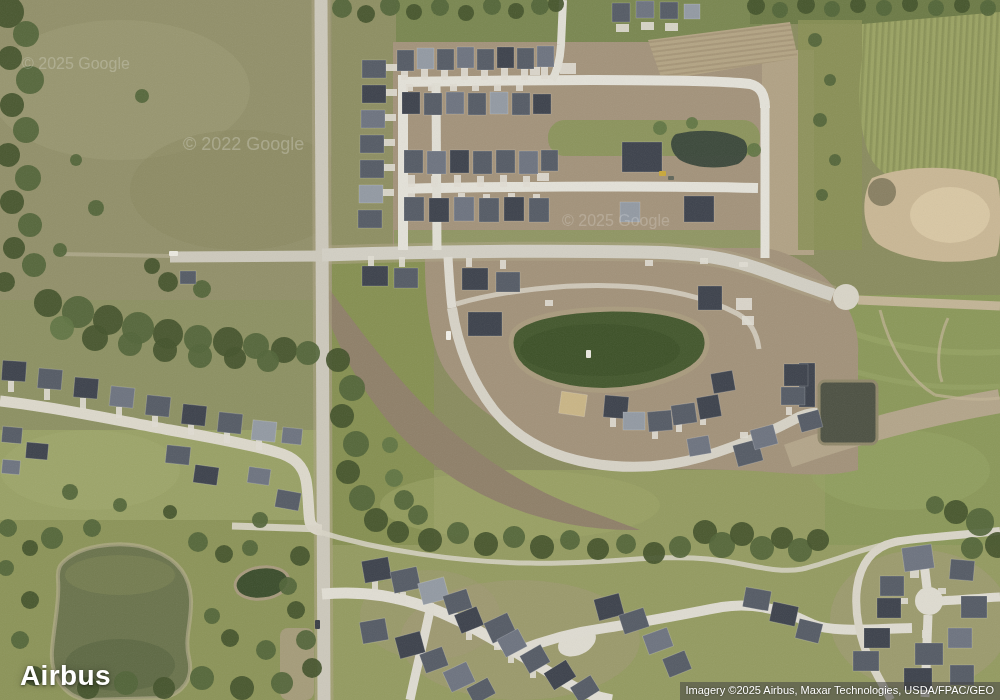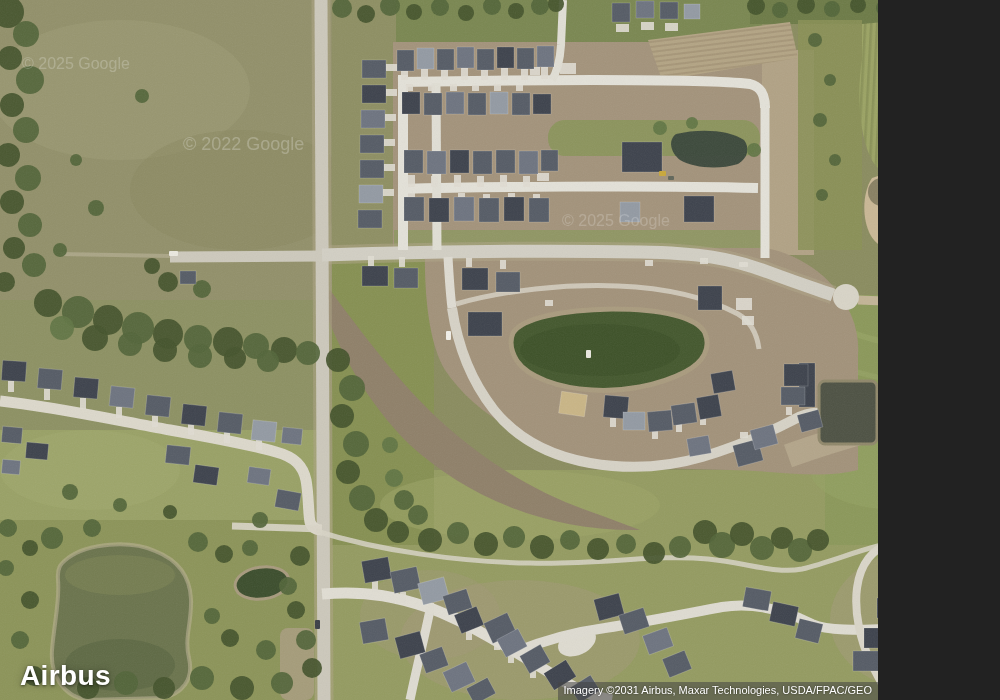--- a/index.html
+++ b/index.html
@@ -1,17 +1,17 @@
 <!DOCTYPE html>
 <html><head>
 <meta charset="utf-8">
 <style>
   html,body{margin:0;padding:0;background:#222;}
   .map-viewport{
-    position:relative;width:878px;height:700px;overflow:hidden;
+    position:relative;width:1000px;height:700px;overflow:hidden;
     font-family:"Liberation Sans",sans-serif;background:#8a8c5f;
   }
   .map-viewport svg{position:absolute;left:0;top:0;display:block;}
   .google-logo{
     position:absolute;left:20px;bottom:8px;color:#ffffff;
     font-size:28px;font-weight:600;letter-spacing:0.4px;
     text-shadow:0 1px 3px rgba(0,0,0,.55),0 0 8px rgba(0,0,0,.25);
     user-select:none;
   }
   .attribution{
@@ -464,14 +464,14 @@
     <g id="watermarks">
         <text x="22" y="69" fill="#ffffff" opacity="0.22" font-size="16" font-family="&quot;Liberation Sans&quot;, sans-serif">© 2025 Google</text>
         <text x="183" y="150" fill="#ffffff" opacity="0.24" font-size="18" font-family="&quot;Liberation Sans&quot;, sans-serif">© 2022 Google</text>
         <text x="562" y="226" fill="#ffffff" opacity="0.2" font-size="16" font-family="&quot;Liberation Sans&quot;, sans-serif">© 2025 Google</text>
       </g>
 
     <rect x="0" y="0" width="1000" height="700" filter="url(#grain)" opacity="0.08" style="pointer-events:none"></rect>
   </svg>
 
   <div class="google-logo">Airbus</div>
-  <div class="attribution">Imagery ©2031 Airbus, Maxar Technologies, USDA/FPAC/GEO</div>
+  <div class="attribution">Imagery ©2025 Airbus, Maxar Technologies, USDA/FPAC/GEO</div>
 </div>
 
 </body></html>

